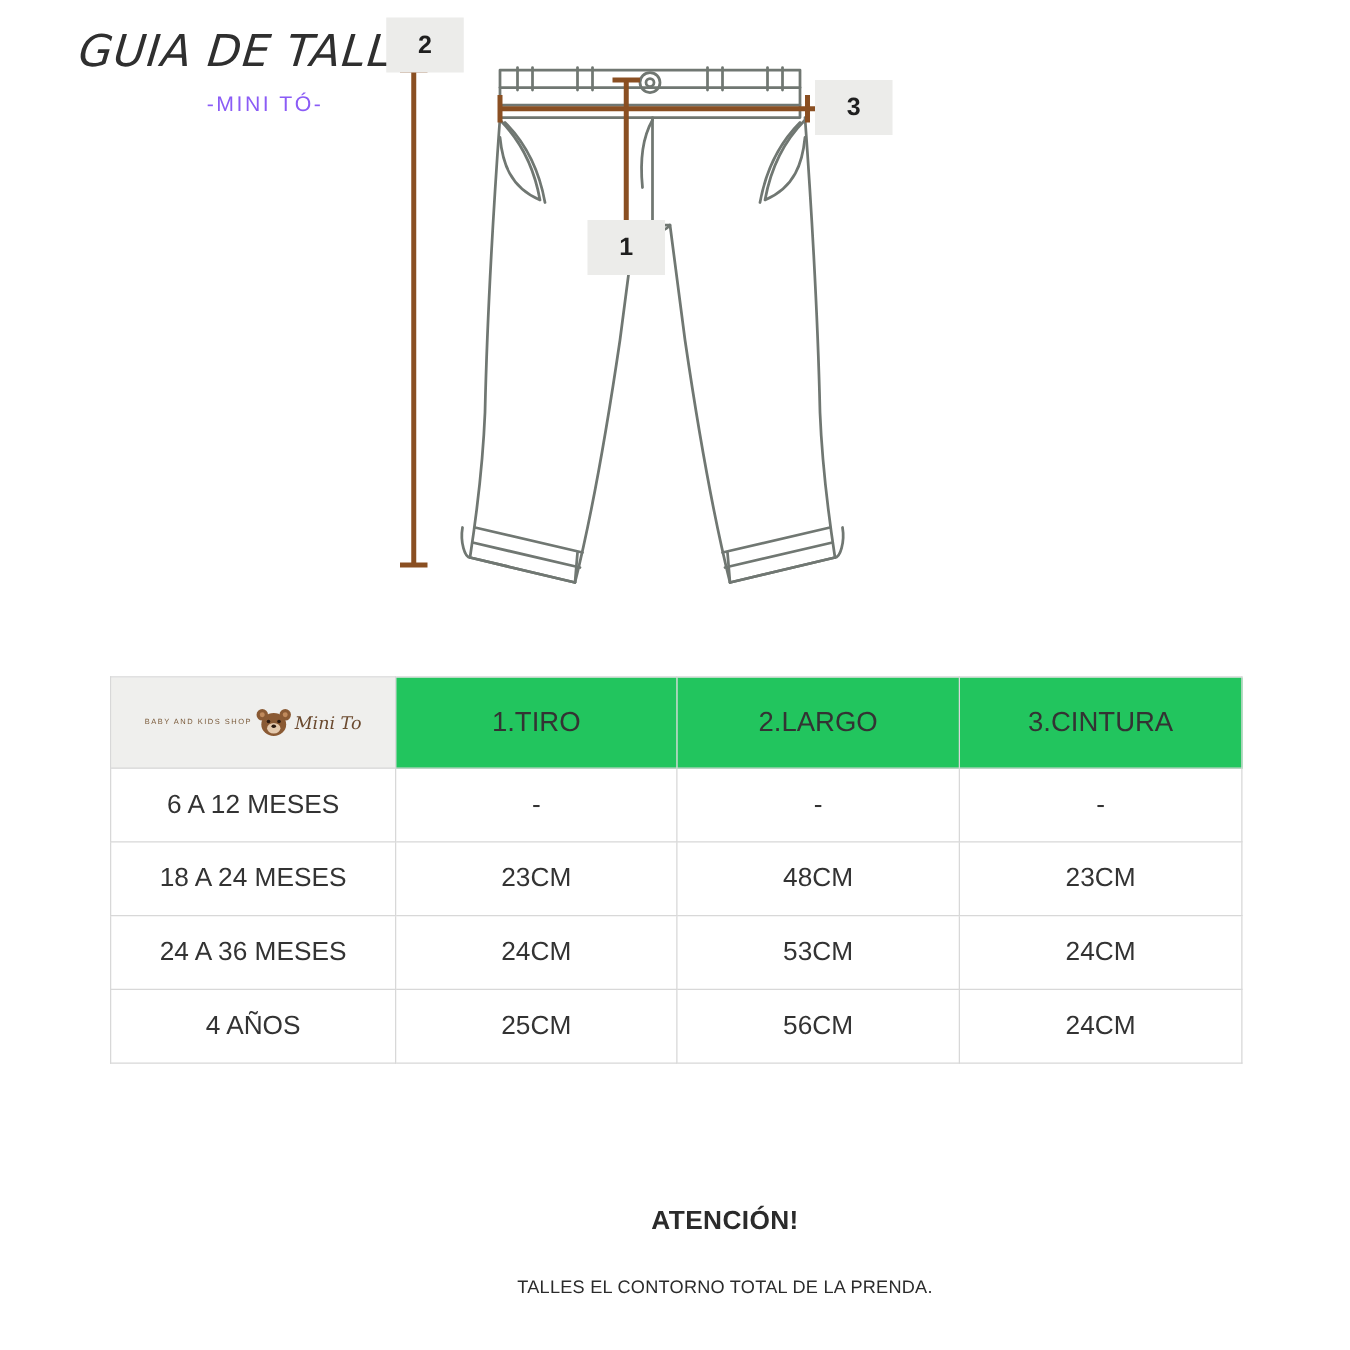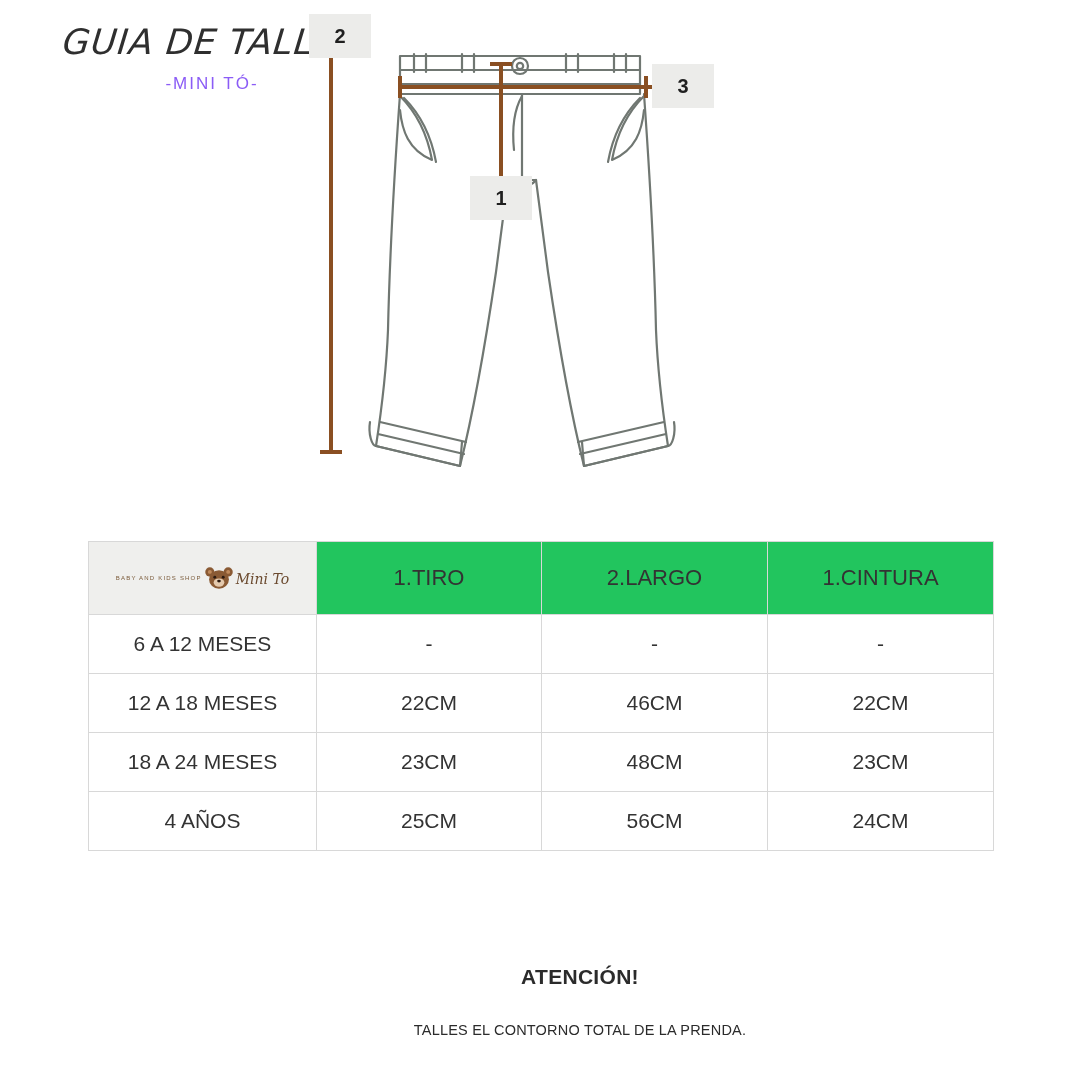--- a/index.html
+++ b/index.html
@@ -254,41 +254,41 @@
               <ellipse cx="22" cy="23" rx="7" ry="5.5" fill="#e4c9ad"></ellipse>
               <circle cx="16.5" cy="16" r="1.9" fill="#2b1a10"></circle>
               <circle cx="27.5" cy="16" r="1.9" fill="#2b1a10"></circle>
               <ellipse cx="22" cy="21" rx="2.4" ry="1.8" fill="#2b1a10"></ellipse>
             </svg>
             <div class="logo-name">Mini To</div>
           </div>
         </th>
         <th>1.TIRO</th>
         <th>2.LARGO</th>
-        <th>1.CINTURA</th>
+        <th>3.CINTURA</th>
       </tr>
     </thead>
     <tbody>
       <tr>
         <td>6 A 12 MESES</td>
         <td>-</td>
         <td>-</td>
         <td>-</td>
       </tr>
       <tr>
-        <td>12 A 18 MESES</td>
-        <td>22CM</td>
-        <td>46CM</td>
-        <td>22CM</td>
-      </tr>
-      <tr>
         <td>18 A 24 MESES</td>
         <td>23CM</td>
         <td>48CM</td>
         <td>23CM</td>
+      </tr>
+      <tr>
+        <td>24 A 36 MESES</td>
+        <td>24CM</td>
+        <td>53CM</td>
+        <td>24CM</td>
       </tr>
       <tr>
         <td>4 AÑOS</td>
         <td>25CM</td>
         <td>56CM</td>
         <td>24CM</td>
       </tr>
     </tbody>
   </table>
 </div>

